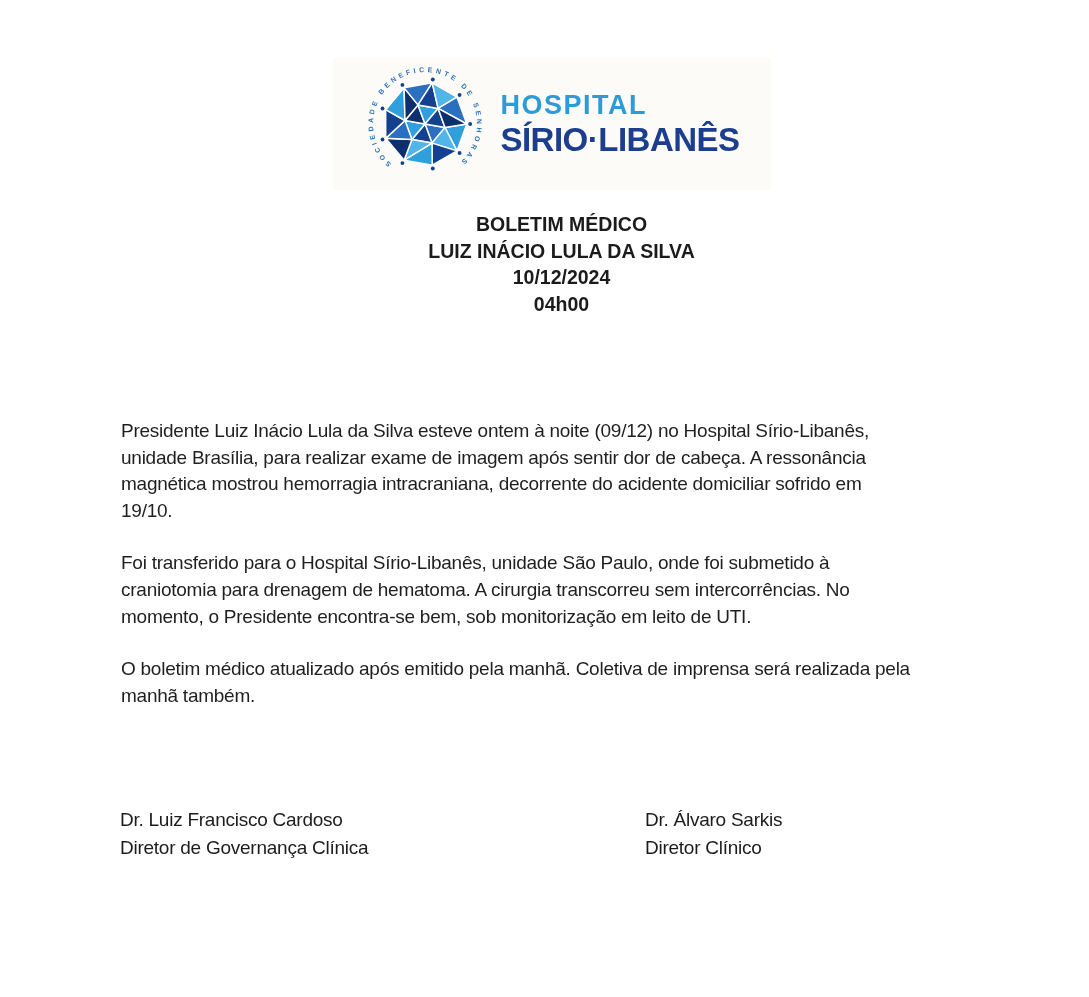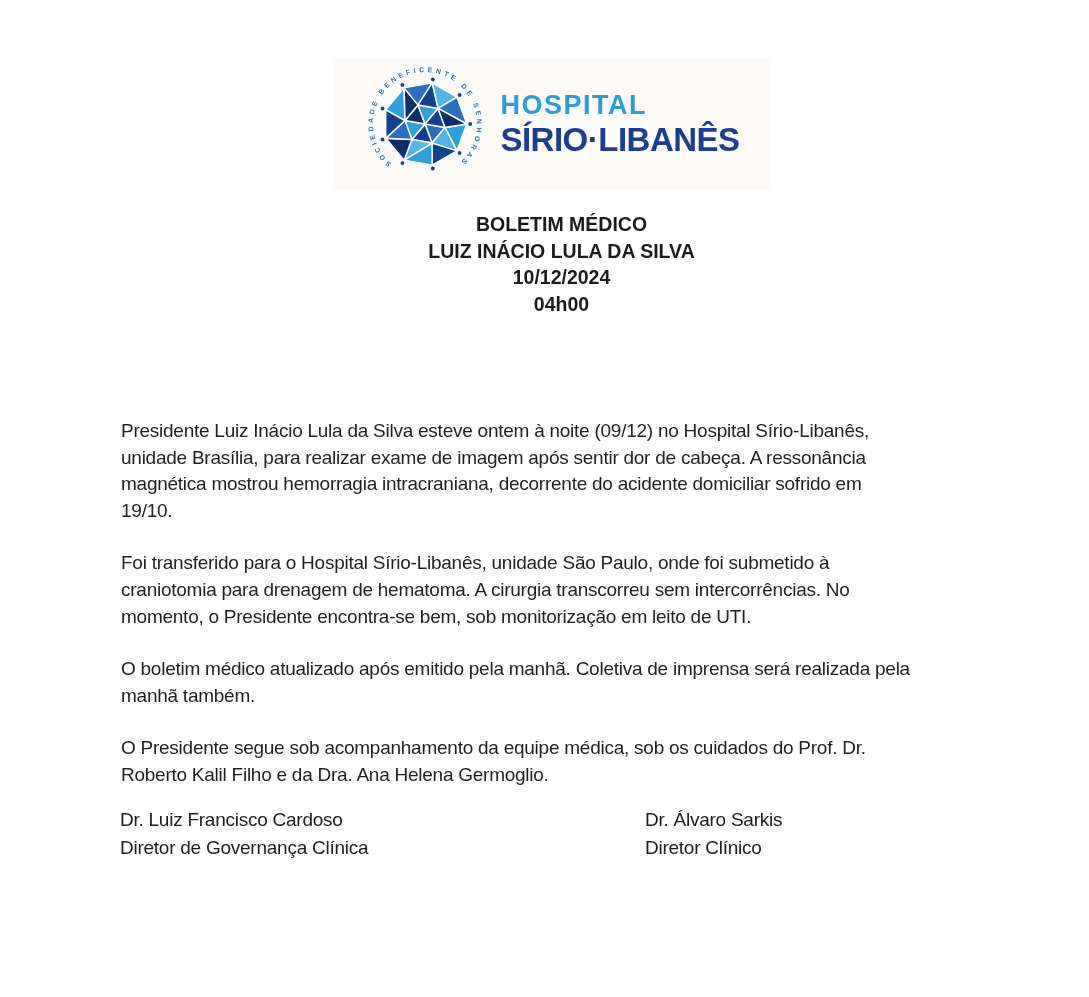--- a/index.html
+++ b/index.html
@@ -159,22 +159,20 @@
   <div class="body-block">
     <p>Presidente Luiz Inácio Lula da Silva esteve ontem à noite (09/12) no Hospital Sírio-Libanês,
 unidade Brasília, para realizar exame de imagem após sentir dor de cabeça. A ressonância
 magnética mostrou hemorragia intracraniana, decorrente do acidente domiciliar sofrido em
 19/10.</p>
     <p>Foi transferido para o Hospital Sírio-Libanês, unidade São Paulo, onde foi submetido à
 craniotomia para drenagem de hematoma. A cirurgia transcorreu sem intercorrências. No
 momento, o Presidente encontra-se bem, sob monitorização em leito de UTI.</p>
     <p>O boletim médico atualizado após emitido pela manhã. Coletiva de imprensa será realizada pela
 manhã também.</p>
-    <p>O Presidente segue sob acompanhamento da equipe médica, sob os cuidados do Prof. Dr.
-Roberto Kalil Filho e da Dra. Ana Helena Germoglio.</p>
   </div>
 
   <div class="sig sig-left">
     <div>Dr. Luiz Francisco Cardoso</div>
     <div>Diretor de Governança Clínica</div>
   </div>
   <div class="sig sig-right">
     <div>Dr. Álvaro Sarkis</div>
     <div>Diretor Clínico</div>
   </div>

